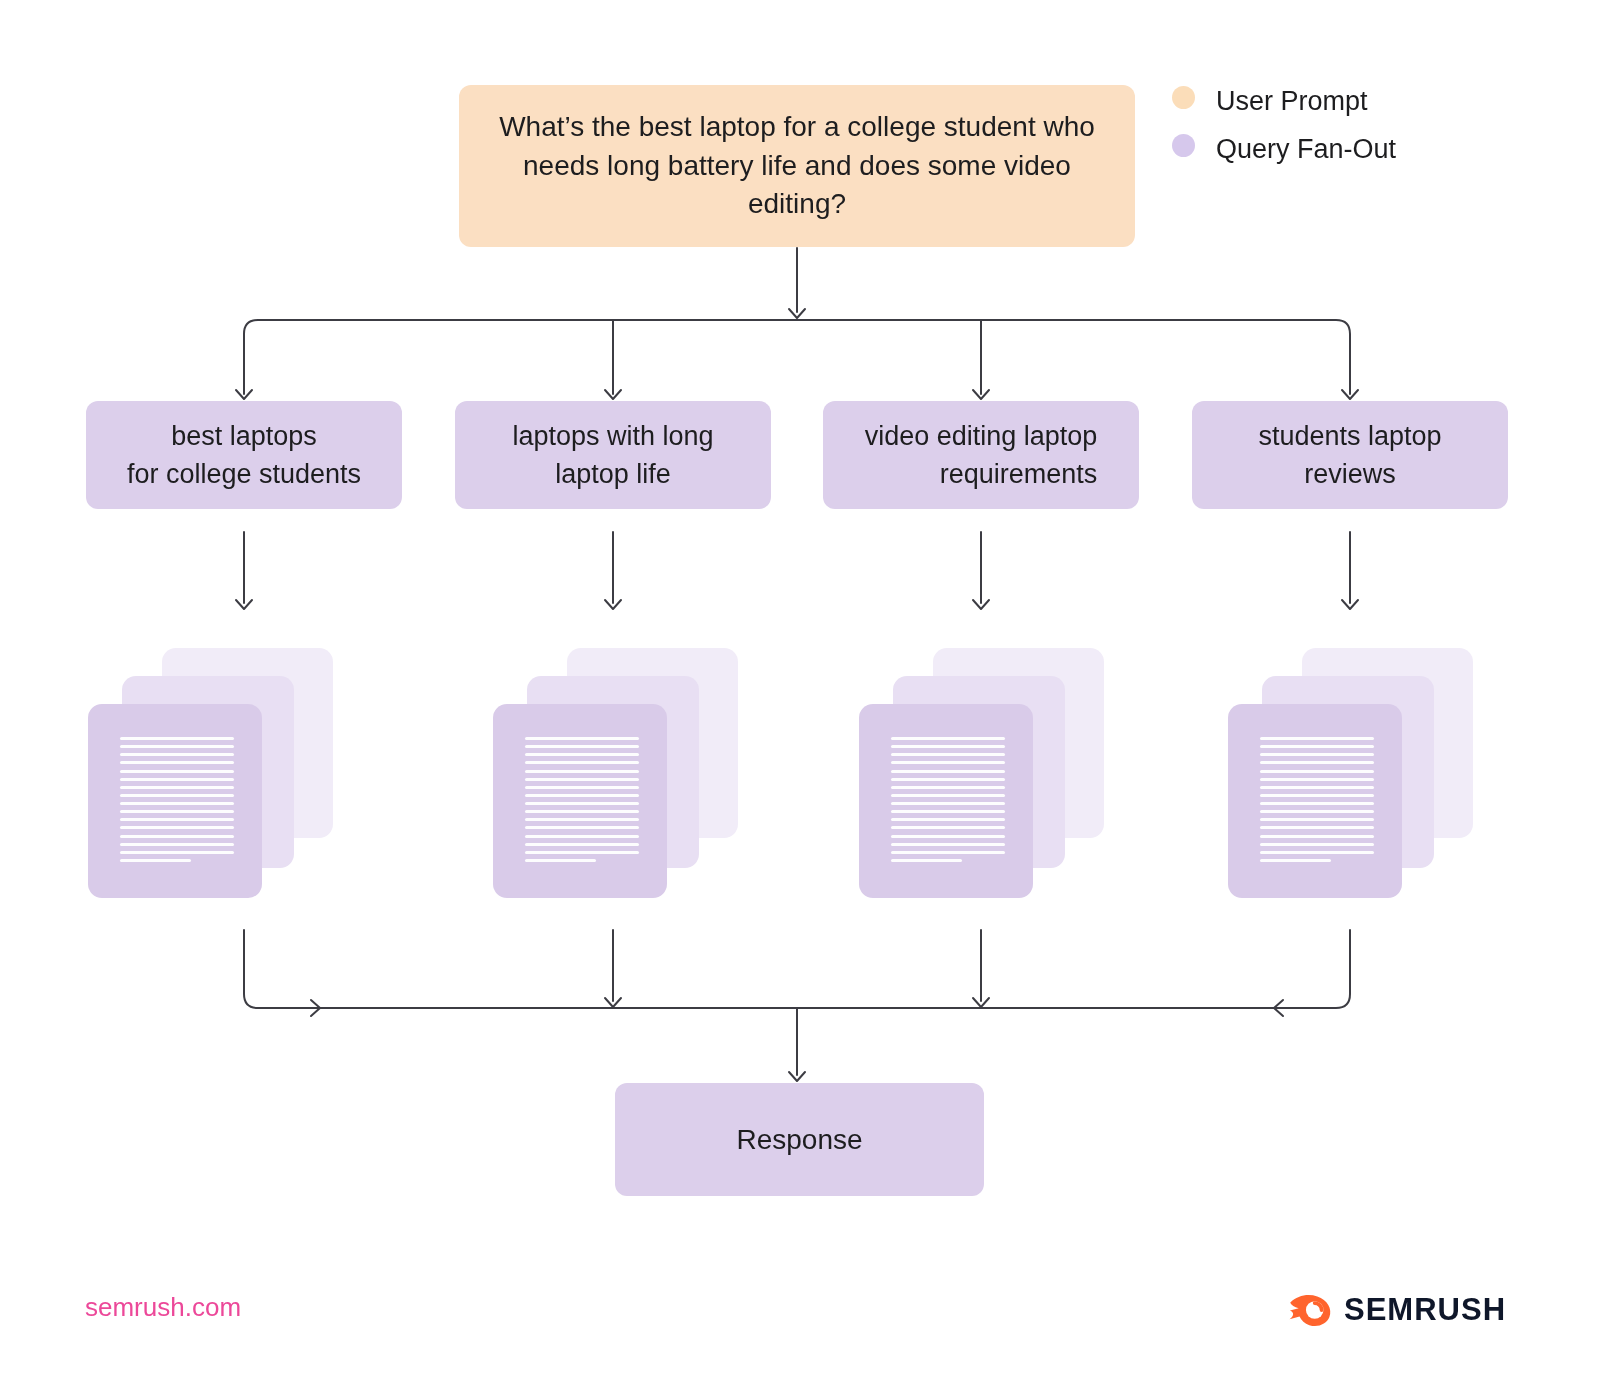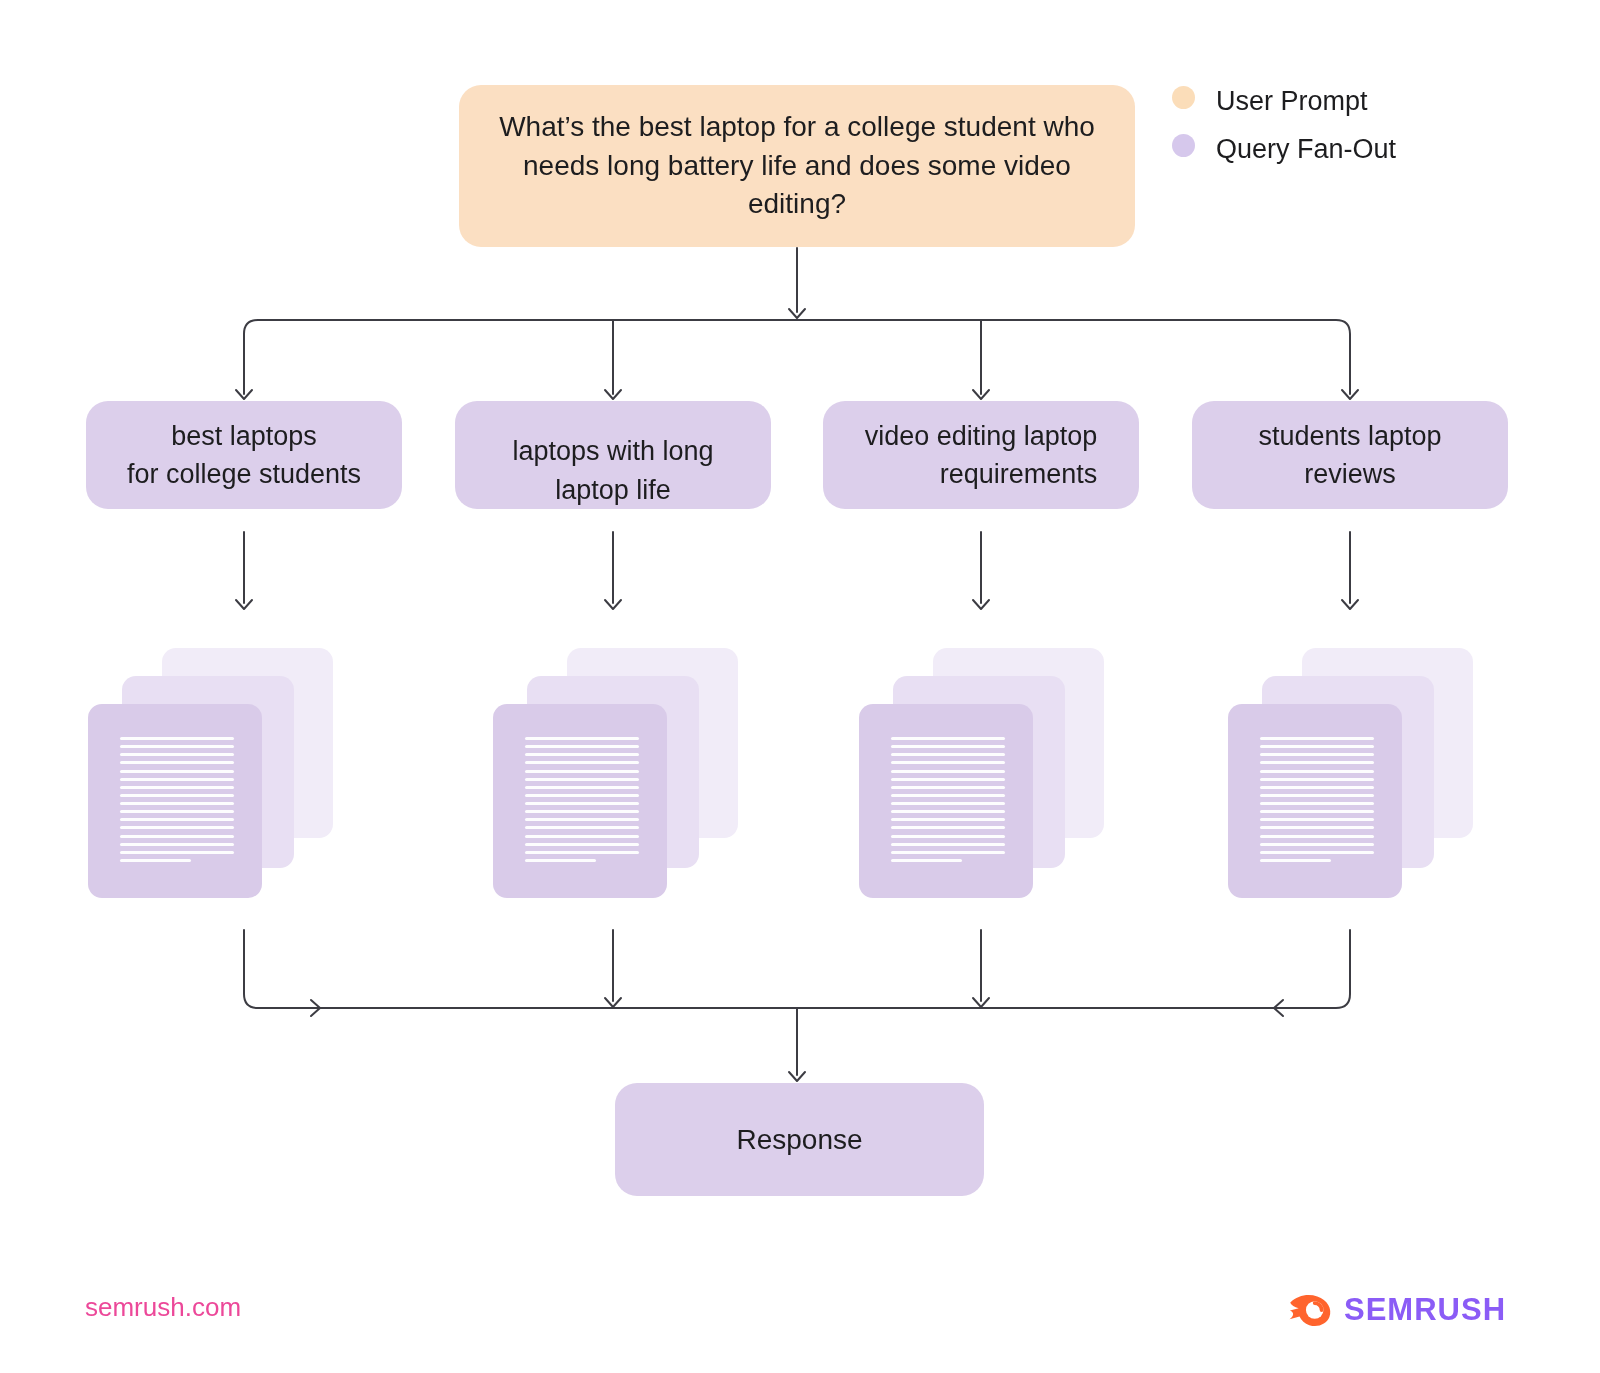--- a/index.html
+++ b/index.html
@@ -11,36 +11,36 @@
     color:#1d1d1f;
     overflow:hidden;
   }
   
   #wires{position:absolute;left:0;top:0;width:1600px;height:1373px;}
   #wires path{fill:none;stroke:#3c3c43;stroke-width:2;stroke-linejoin:round;stroke-linecap:round;}
 
   
   .node{
     position:absolute;
-    border-radius:22px;
+    border-radius:12px;
     display:flex;align-items:center;justify-content:center;
     text-align:center;
   }
   .prompt-node{
     left:459px;top:85px;width:676px;height:162px;
     background:#fbdfc2;
     font-size:28px;line-height:1.38;
   }
   .prompt-node .inner{max-width:600px;}
   .query-node{
     top:401px;width:316px;height:108px;
     background:#dccfeb;
     font-size:27px;line-height:1.42;
   }
-  .q1{left:86px;} .q2{left:455px;align-items:flex-end;} .q3{left:823px;text-align:right;} .q4{left:1192px;}
+  .q1{left:86px;} .q2{left:455px;} .q3{left:823px;text-align:right;} .q4{left:1192px;}
   .response-node{
     left:615px;top:1083px;width:369px;height:113px;
     background:#dccfeb;
     font-size:28px;
   }
 
   
   .legend{position:absolute;left:1172px;top:86px;}
   .legend-row{display:flex;margin-bottom:17px;}
   .legend-dot{width:23px;height:23px;border-radius:50%;margin-right:21px;flex:0 0 auto;}
@@ -59,21 +59,21 @@
     position:absolute;left:32px;right:28px;top:33px;bottom:36px;
     display:flex;flex-direction:column;justify-content:space-between;
   }
   .doc-line{height:3px;background:#ffffff;border-radius:2px;opacity:.95;}
   .doc-line.short{width:62%;}
 
   
   .site-label{position:absolute;left:85px;top:1292px;font-size:26px;color:#ec4899;}
   .brand{position:absolute;left:1286px;top:1292px;display:flex;align-items:center;}
   .brand-icon{width:48px;height:36px;margin-right:10px;}
-  .brand-word{font-size:31px;font-weight:700;letter-spacing:1px;color:#8b5cf6;}
+  .brand-word{font-size:31px;font-weight:700;letter-spacing:1px;color:#0f172a;}
 </style>
 </head>
 <body>
 
 <div id="canvas">
 
   <svg id="wires" viewBox="0 0 1600 1373" xmlns="http://www.w3.org/2000/svg">
 
     <path d="M797 248 L797 312"></path>
     <path d="M789 309 L797 318 L805 309"></path>

